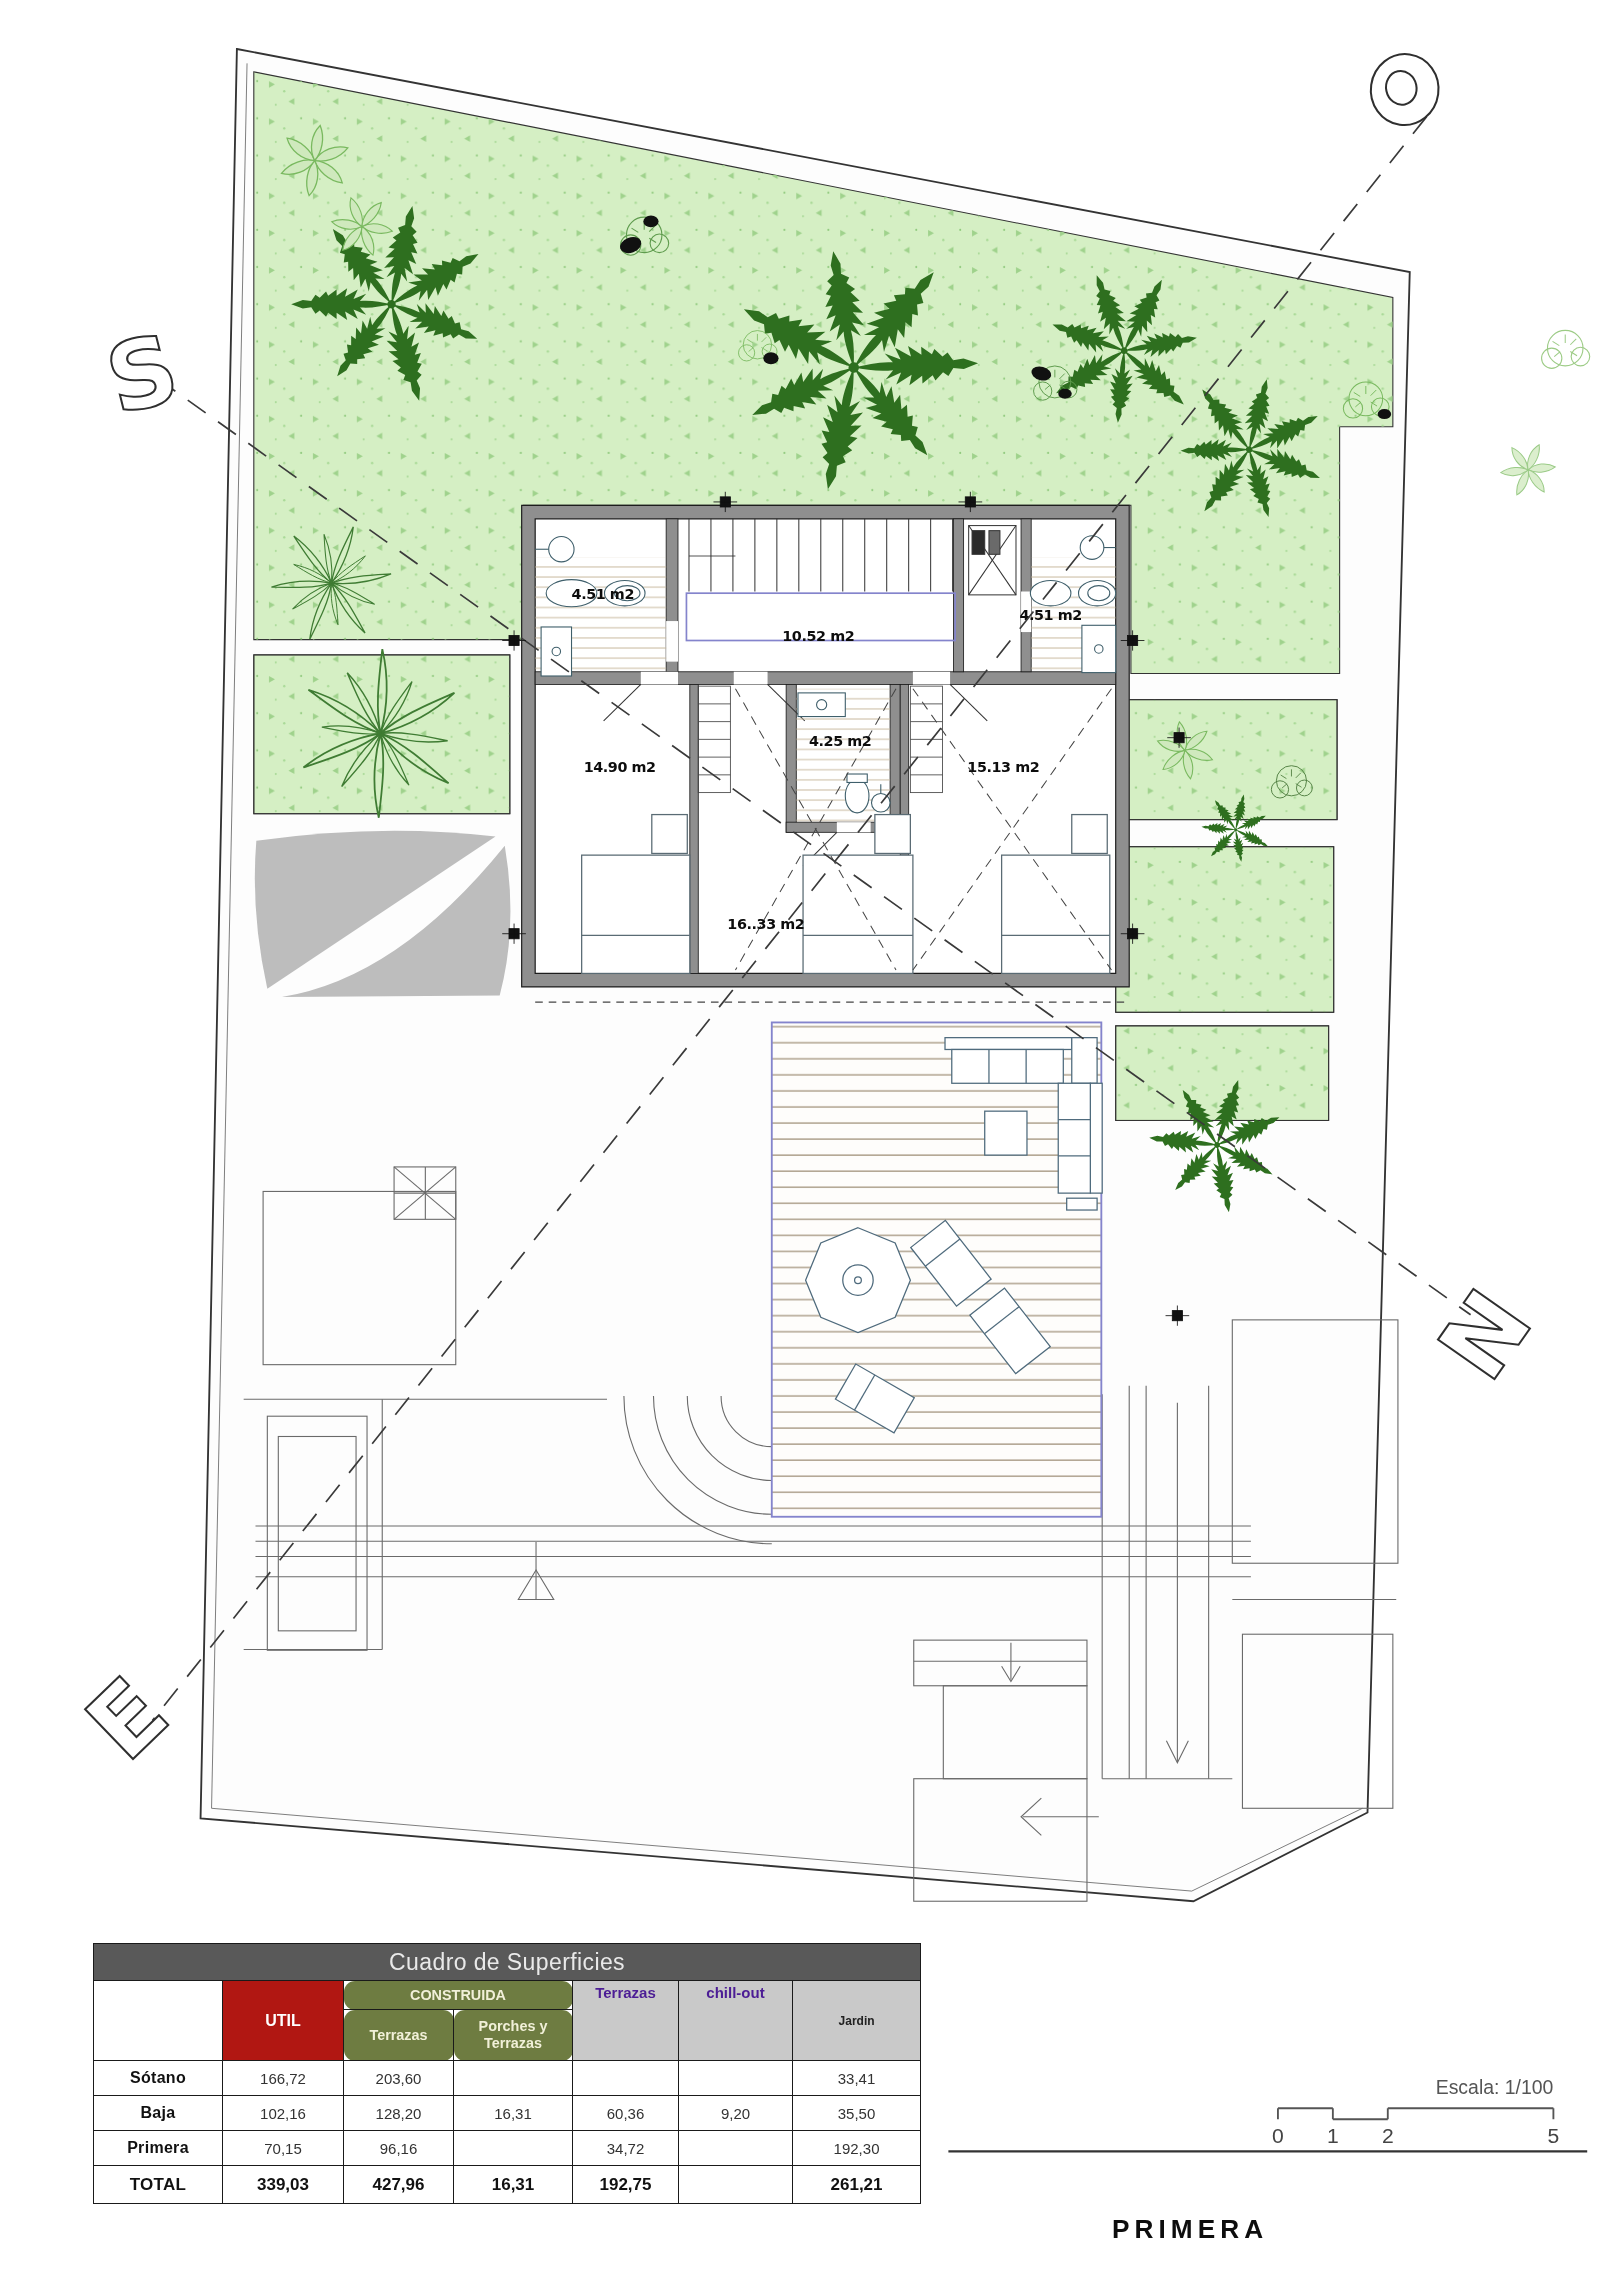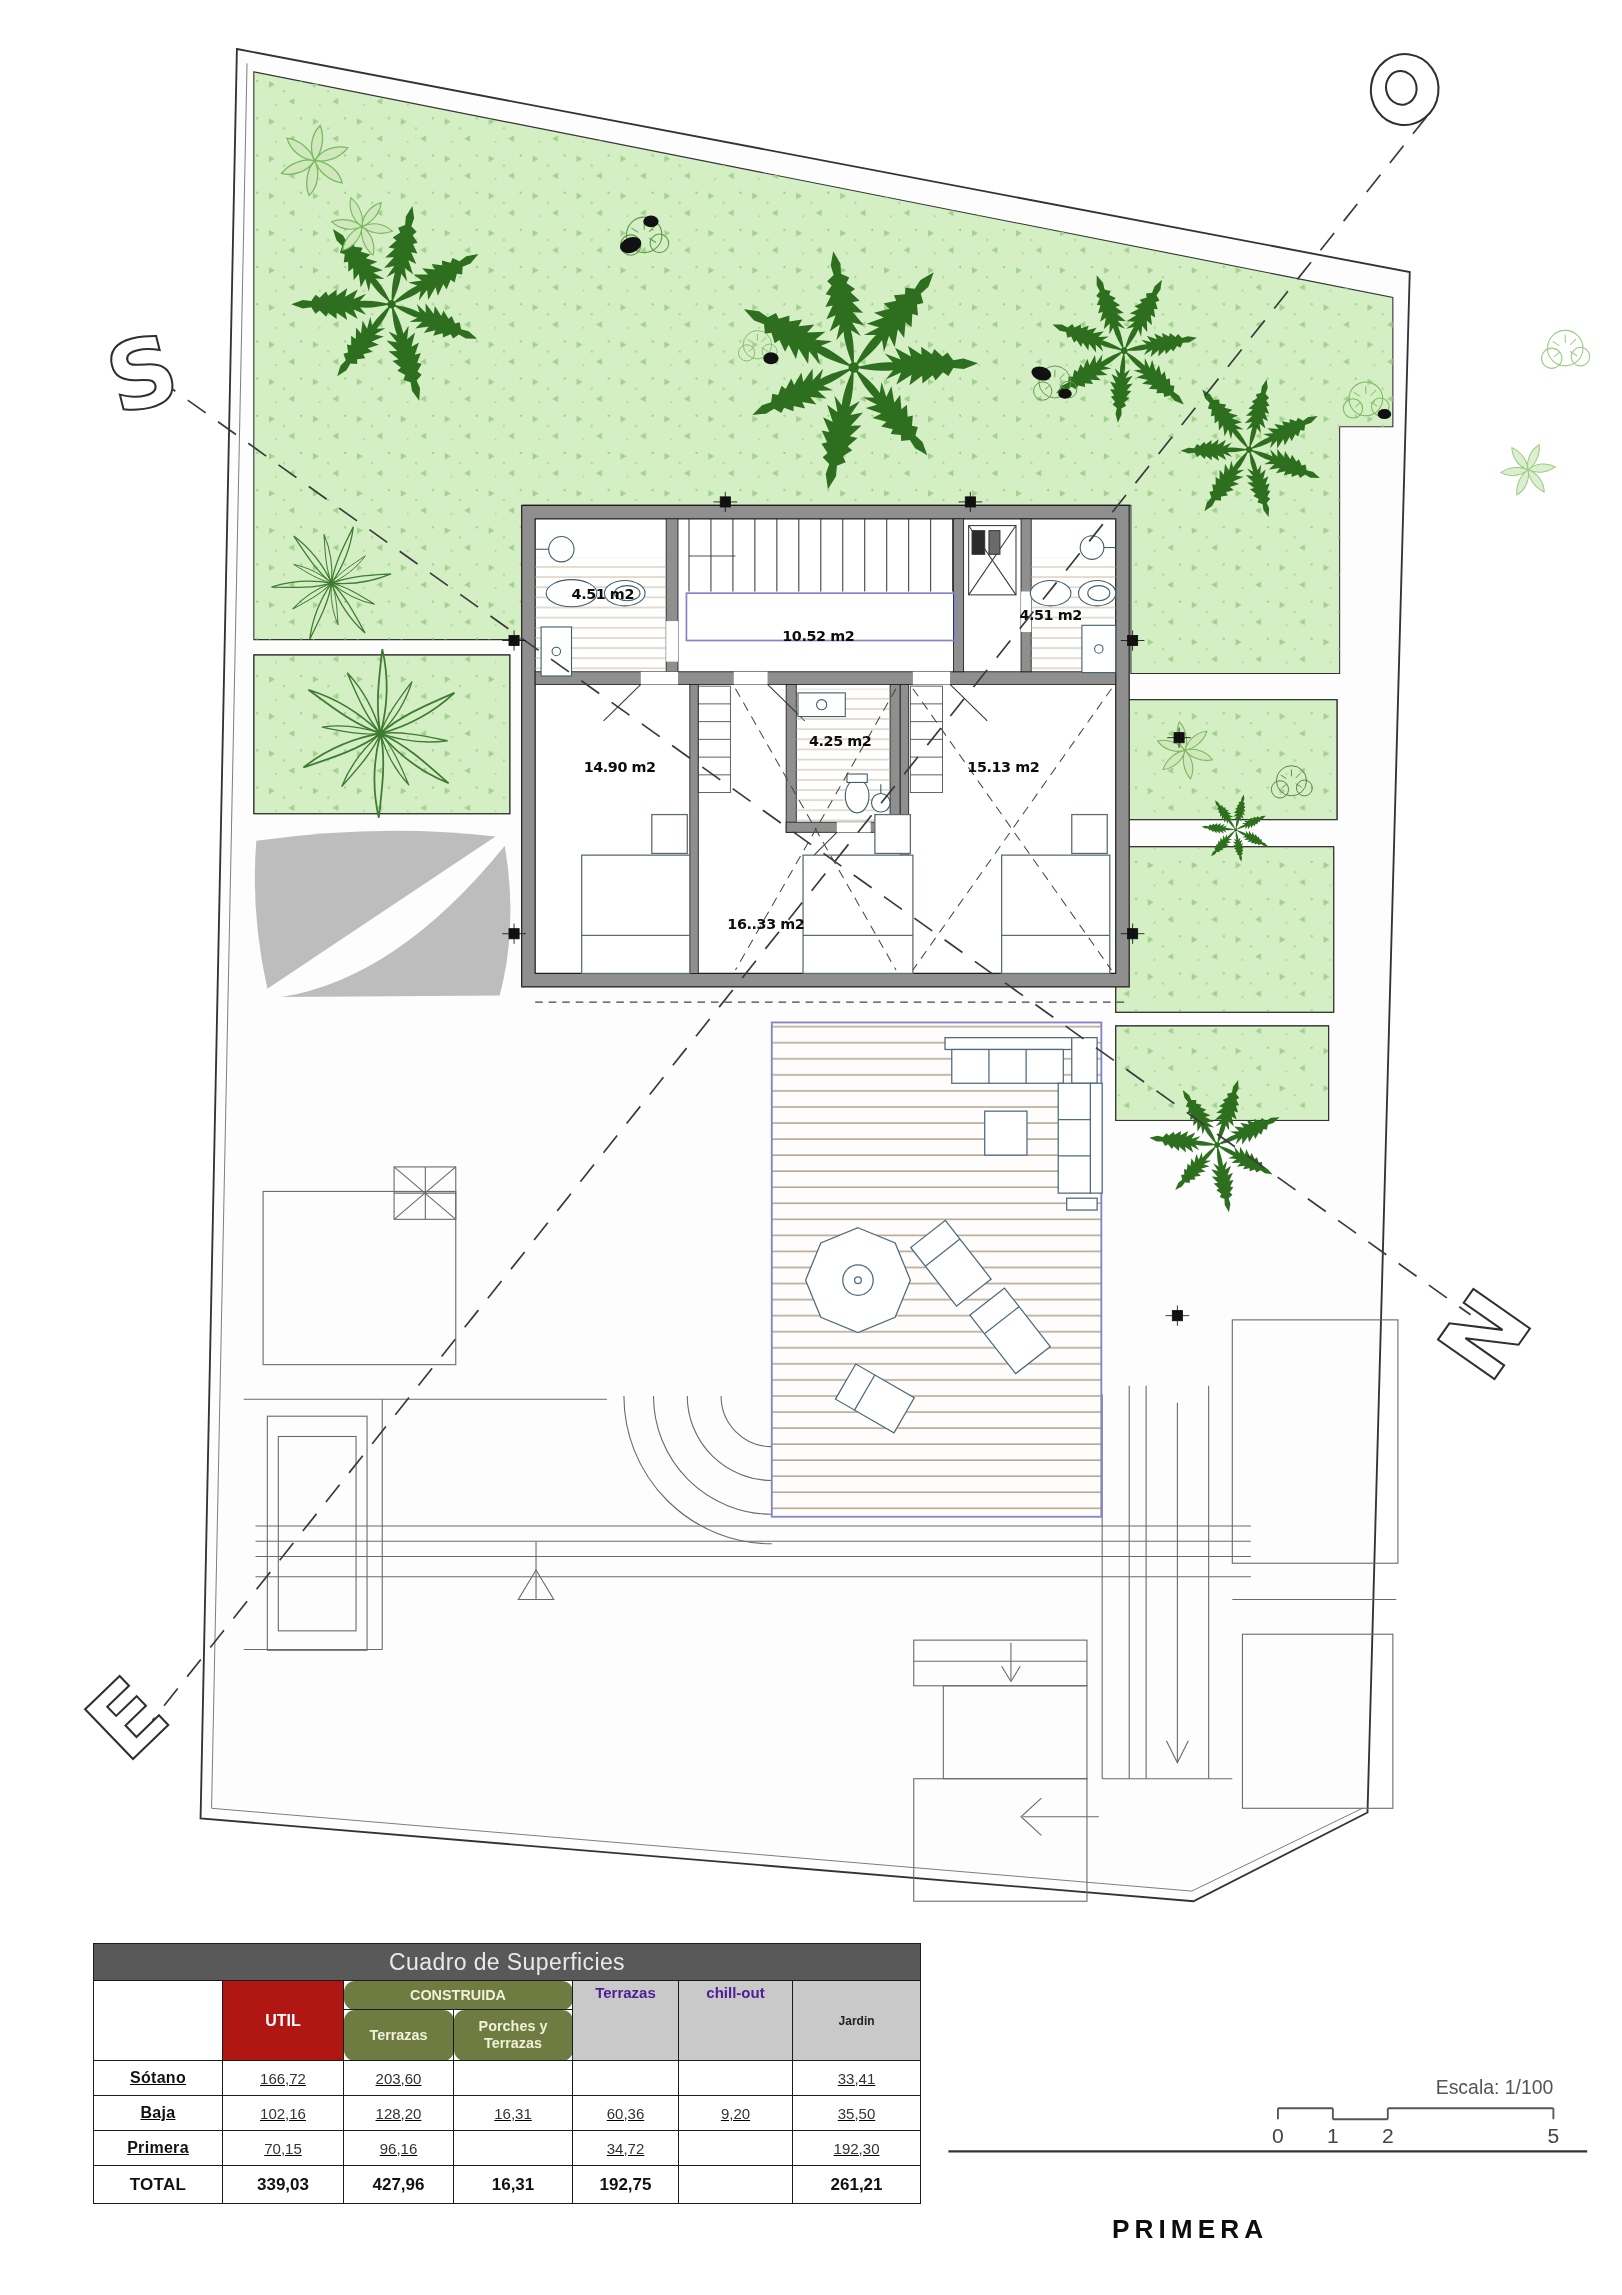--- a/index.html
+++ b/index.html
@@ -14,21 +14,21 @@
   #surftable .title{background:#595959;color:#e9e9e9;font-size:23px;letter-spacing:0.4px;
                     height:36px;font-weight:normal;}
   #surftable .blank{background:#fff;}
   #surftable .util{background:#b11712;color:#fff;font-size:16px;font-weight:bold;}
   #surftable .olive{background:#6e7c41;color:#f1f0d8;font-weight:bold;font-size:14.4px;line-height:1.15;border-radius:11px;}
   #surftable .gray{background:#c9c9c9;color:#222;font-size:12px;font-weight:bold;}
   #surftable .graytop{background:#c9c9c9;color:#4c1d95;font-size:15px;font-weight:bold;vertical-align:top;padding-top:3.4px;}
   #surftable .rowname{font-size:16px;color:#111;font-weight:bold;letter-spacing:0.3px;}
   #surftable .totalrow td{font-size:17px;font-weight:bold;color:#111;}
   #surftable tr.h1{height:29px;} #surftable tr.h2{height:51px;}
-  #surftable tr.dr{height:35px;text-decoration:underline;} #surftable tr.totalrow{height:38px;}
+  #surftable tr.dr{height:35px;} #surftable tr.totalrow{height:38px;}
 </style>
 </head>
 <body>
 
 <div id="canvas">
 
 <svg id="plansvg" width="1623" height="2295" viewBox="0 0 1920 2716">
   <defs>
     <pattern id="speck" width="52" height="44" patternUnits="userSpaceOnUse">
       <path d="M6 8 L13 12 L6 16 Z" fill="#9fd28c"></path>

